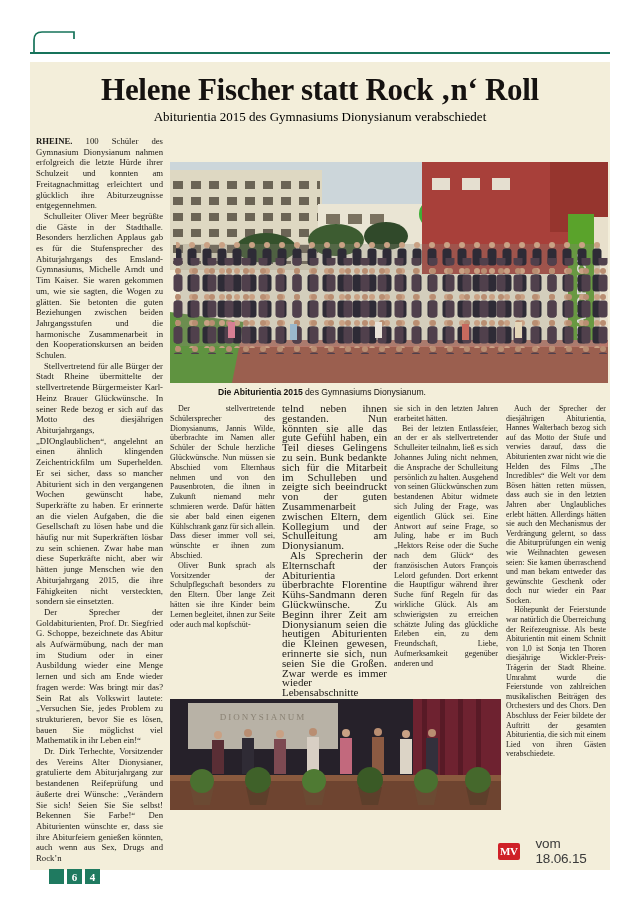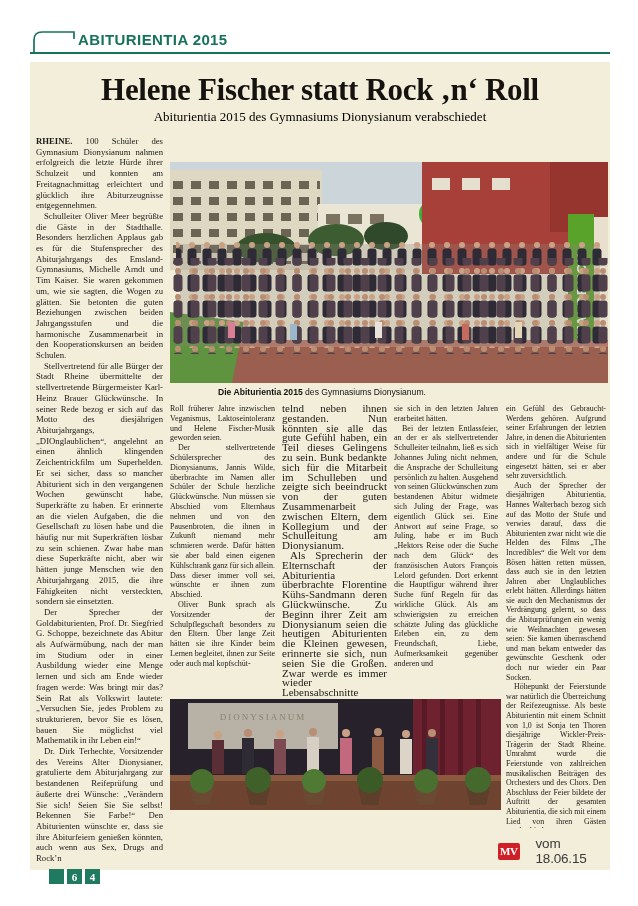--- a/index.html
+++ b/index.html
@@ -87,50 +87,47 @@
   }
 </style>
 </head>
 <body>
 
 <div class="page">
 
   <svg class="corner-mark" width="48" height="28">
     <path d="M 3,25 L 3,13 Q 3,5 11,5 L 43,5 L 43,12" fill="none" stroke="#16735a" stroke-width="1.7"></path>
   </svg>
-  <div class="masthead-title">ABITURIENTIA 2015</div>
   <div class="masthead-rule"></div>
 
   <div class="article">
 
     <h1 class="headline">Helene Fischer statt Rock ‚n‘ Roll</h1>
     <h2 class="subheadline">Abiturientia 2015 des Gymnasiums Dionysianum verabschiedet</h2>
 
     <div class="col" id="col1" lang="de">
         <p><b>RHEINE. </b>100 Schüler des Gymnasium Dionysianum nahmen erfolgreich die letzte Hürde ihrer Schulzeit und konnten am Freitagnachmittag erleichtert und glücklich ihre Abiturzeugnisse entgegennehmen.</p>
         <p class="indent">Schulleiter Oliver Meer begrüßte die Gäste in der Stadthalle. Besonders herzlichen Applaus gab es für die Stufensprecher des Abiturjahrgangs des Emsland-Gymnasiums, Michelle Arndt und Tim Kaiser. Sie waren gekommen um, wie sie sagten, die Wogen zu glätten. Sie betonten die guten Beziehungen zwischen beiden Jahrgangsstufen und die harmonische Zusammenarbeit in den Kooperationskursen an beiden Schulen.</p>
         <p class="indent">Stellvertretend für alle Bürger der Stadt Rheine übermittelte der stellvertretende Bürgermeister Karl-Heinz Brauer Glückwünsche. In seiner Rede bezog er sich auf das Motto des diesjährigen Abiturjahrgangs, „DIOnglaublichen“, angelehnt an einen ähnlich klingenden Zeichentrickfilm um Superhelden. Er sei sicher, dass so mancher Abiturient sich in den vergangenen Wochen gewünscht habe, Superkräfte zu haben. Er erinnerte an die vielen Aufgaben, die die Gesellschaft zu lösen habe und die häufig nur mit Superkräften lösbar zu sein schienen. Zwar habe man diese Superkräfte nicht, aber wir hätten junge Menschen wie den Abiturjahrgang 2015, die ihre Fähigkeiten nicht versteckten, sondern sie einsetzten.</p>
         <p class="indent">Der Sprecher der Goldabiturienten, Prof. Dr. Siegfried G. Schoppe, bezeichnete das Abitur als Aufwärmübung, nach der man im Studium oder in einer Ausbildung wieder eine Menge lernen und sich am Ende wieder fragen werde: Was bringt mir das? Sein Rat als Volkswirt lautete: „Versuchen Sie, jedes Problem zu strukturieren, bevor Sie es lösen, bauen Sie möglichst viel Mathematik in ihr Leben ein!“</p>
         <p class="indent">Dr. Dirk Terhechte, Vorsitzender des Vereins Alter Dionysianer, gratulierte dem Abiturjahrgang zur bestandenen Reifeprüfung und äußerte drei Wünsche: „Verändern Sie sich! Seien Sie Sie selbst! Bekennen Sie Farbe!“ Den Abiturienten wünschte er, dass sie ihre Abiturfeiern genießen könnten, auch wenn aus Sex, Drugs and Rock’n</p>
       </div>
     <div class="col" id="col2" lang="de">
-        <p>Roll früherer Jahre inzwischen Veganismus, Laktoseintoleranz und Helene Fischer-Musik geworden seien.</p>
         <p class="indent">Der stellvertretende Schülersprecher des Dionysianums, Jannis Wilde, überbrachte im Namen aller Schüler der Schule herzliche Glückwünsche. Nun müssen sie Abschied vom Elternhaus nehmen und von den Pausenbroten, die ihnen in Zukunft niemand mehr schmieren werde. Dafür hätten sie aber bald einen eigenen Kühlschrank ganz für sich allein. Dass dieser immer voll sei, wünschte er ihnen zum Abschied.</p>
         <p class="indent">Oliver Bunk sprach als Vorsitzender der Schulpflegschaft besonders zu den Eltern. Über lange Zeit hätten sie ihre Kinder beim Lernen begleitet, ihnen zur Seite oder auch mal kopfschüt-</p>
       </div>
     <div class="col" id="col3" lang="de">
         <p>telnd neben ihnen gestanden. Nun könnten sie alle das gute Gefühl haben, ein Teil dieses Gelingens zu sein. Bunk bedankte sich für die Mitarbeit im Schulleben und zeigte sich beeindruckt von der guten Zusammenarbeit zwischen Eltern, dem Kollegium und der Schulleitung am Dionysianum.</p>
         <p class="indent">Als Sprecherin der Elternschaft der Abiturientia überbrachte Florentine Kühs-Sandmann deren Glückwünsche. Zu Beginn ihrer Zeit am Dionysianum seien die heutigen Abiturienten die Kleinen gewesen, erinnerte sie sich, nun seien Sie die Großen. Zwar werde es immer wieder Lebensabschnitte geben, in denen sie die Anfänger seien, räumte Kühs-Sandmann ein, aber sie könnten in Zukunft immer auf das zurückgreifen, was</p>
       </div>
     <div class="col" id="col4" lang="de">
         <p>sie sich in den letzten Jahren erarbeitet hätten.</p>
         <p class="indent">Bei der letzten Entlassfeier, an der er als stellvertretender Schulleiter teilnahm, ließ es sich Johannes Juling nicht nehmen, die Ansprache der Schulleitung persönlich zu halten. Ausgehend von seinen Glückwünschen zum bestandenen Abitur widmete sich Juling der Frage, was eigentlich Glück sei. Eine Antwort auf seine Frage, so Juling, habe er im Buch „Hektors Reise oder die Suche nach dem Glück“ des französischen Autors François Lelord gefunden. Dort erkennt die Hauptfigur während ihrer Suche fünf Regeln für das wirkliche Glück. Als am schwierigsten zu erreichen schätzte Juling das glückliche Erleben ein, zu dem Freundschaft, Liebe, Aufmerksamkeit gegenüber anderen und</p>
       </div>
     <div class="col" id="col5" lang="de">
-        <p>ein Gefühl des Gebraucht-Werdens gehören. Aufgrund seiner Erfahrungen der letzten Jahre, in denen die Abiturienten sich in vielfältiger Weise für andere und für die Schule eingesetzt hätten, sei er aber sehr zuversichtlich.</p>
         <p class="indent">Auch der Sprecher der diesjährigen Abiturientia, Hannes Walterbach bezog sich auf das Motto der Stufe und verwies darauf, dass die Abiturienten zwar nicht wie die Helden des Films „The Incredibles“ die Welt vor dem Bösen hätten retten müssen, dass auch sie in den letzten Jahren aber Unglaubliches erlebt hätten. Allerdings hätten sie auch den Mechanismus der Verdrängung gelernt, so dass die Abiturprüfungen ein wenig wie Weihnachten gewesen seien: Sie kamen überraschend und man bekam entweder das gewünschte Geschenk oder doch nur wieder ein Paar Socken.</p>
         <p class="indent">Höhepunkt der Feierstunde war natürlich die Überreichung der Reifezeugnisse. Als beste Abiturientin mit einem Schnitt von 1,0 ist Sonja ten Thoren diesjährige Wickler-Preis-Trägerin der Stadt Rheine. Umrahmt wurde die Feierstunde von zahlreichen musikalischen Beiträgen des Orchesters und des Chors. Den Abschluss der Feier bildete der Auftritt der gesamten Abiturientia, die sich mit einem Lied von ihren Gästen verabschiedete.</p>
       </div>
 
     <div class="photo1">
       <svg width="438" height="221" viewBox="0 0 438 221">
         <defs>
           <pattern id="winA" width="18" height="16" patternUnits="userSpaceOnUse">
             <rect x="3" y="3" width="10" height="8" fill="#6b6455"></rect>
           </pattern>

